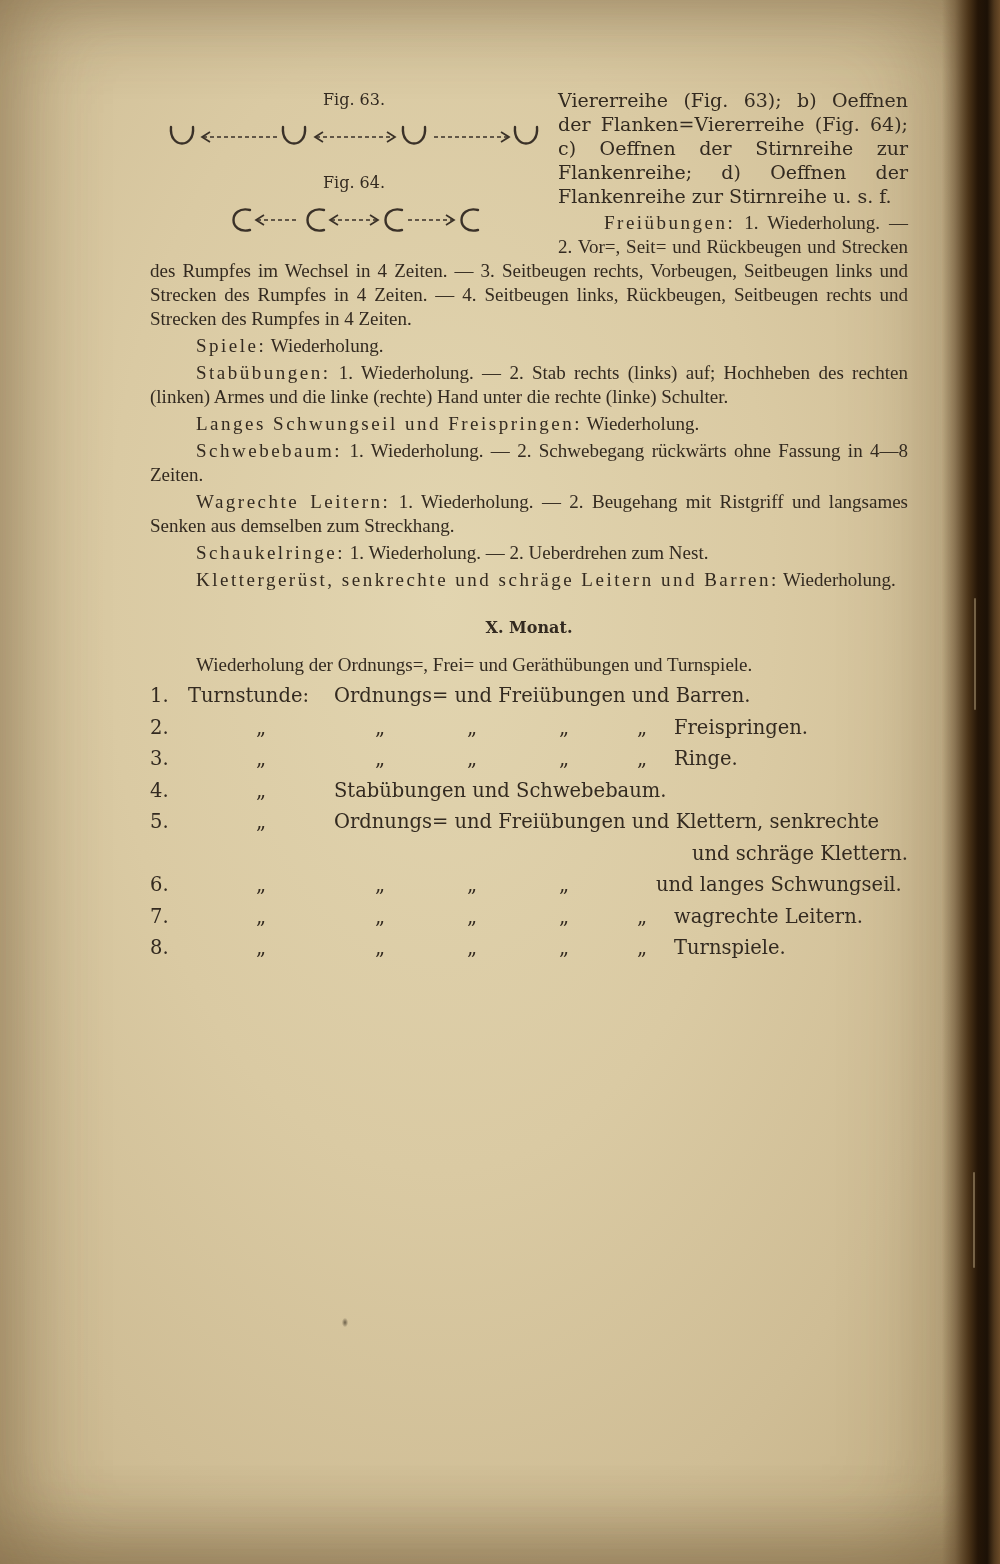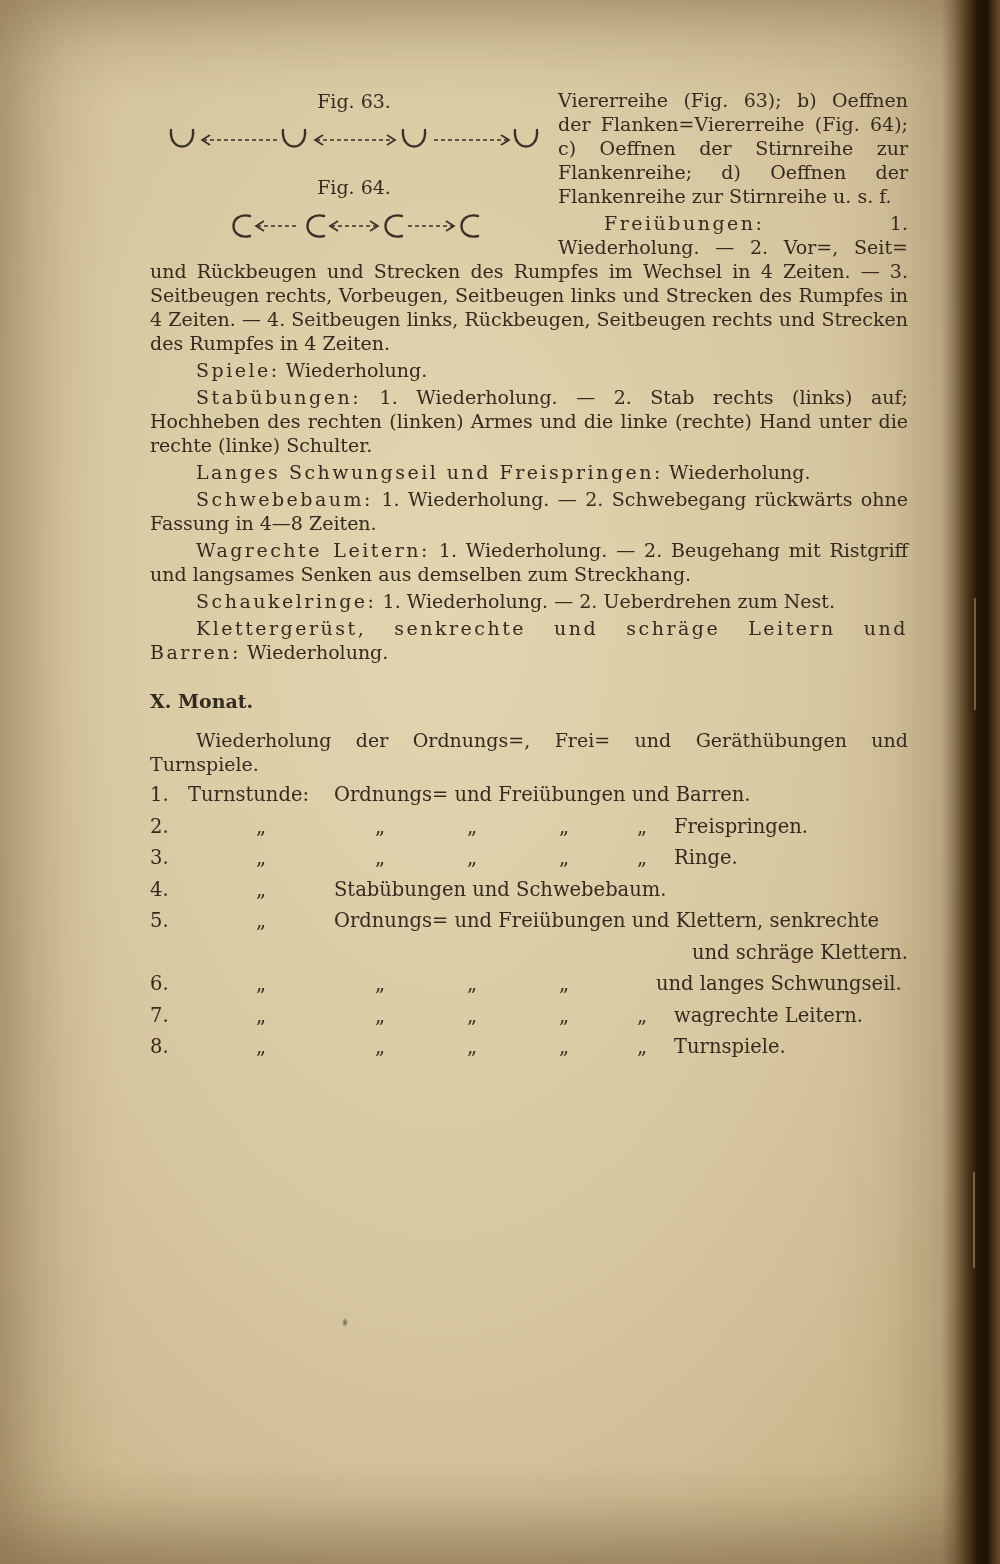--- a/index.html
+++ b/index.html
@@ -49,35 +49,35 @@
   
   .pagenum-row {
     display: flex; justify-content: center; align-items: center;
     gap: 24px; margin-bottom: 36px;
   }
   .pg-rule { width: 26px; height: 2px; background: #3a3128; }
   .pg-num { font-size: 22px; letter-spacing: 1px; }
 
   
   .figblock { float: left; width: 408px; padding-top: 2px; }
-  .figlabel { text-align: center; font-size: 19px; margin: 0 0 8px; }
+  .figlabel { text-align: center; font-size: 16px; margin: 0 0 8px; }
   .figlabel.second { margin: 16px 0 8px; }
   .figsvg { display: block; margin: 0 auto 10px; }
 
   
   .para {
     font-size: 19px; line-height: 24px; text-align: justify;
     margin: 0 0 3px;
   }
-  .indent { text-indent: 46px; }
+  .indent { text-indent: 46px; font-family: Liberation Serif, serif; }
   .lead { letter-spacing: 2.5px; }
 
   .monat-h {
-    clear: both; font-weight: bold;
-    font-size: 19px; margin: 26px 0 16px;
+    clear: both; text-align: center; font-weight: bold;
+    font-size: 16px; margin: 26px 0 16px;
   }
   .plan-h {
     text-align: center; font-weight: bold;
     font-size: 20.5px; letter-spacing: .5px; margin: 30px 0 16px;
   }
 
   
   .plan { font-size: 19.5px; }
   .prow { display: flex; line-height: 31.5px; }
   .pnum  { width: 38px; flex: none; }

